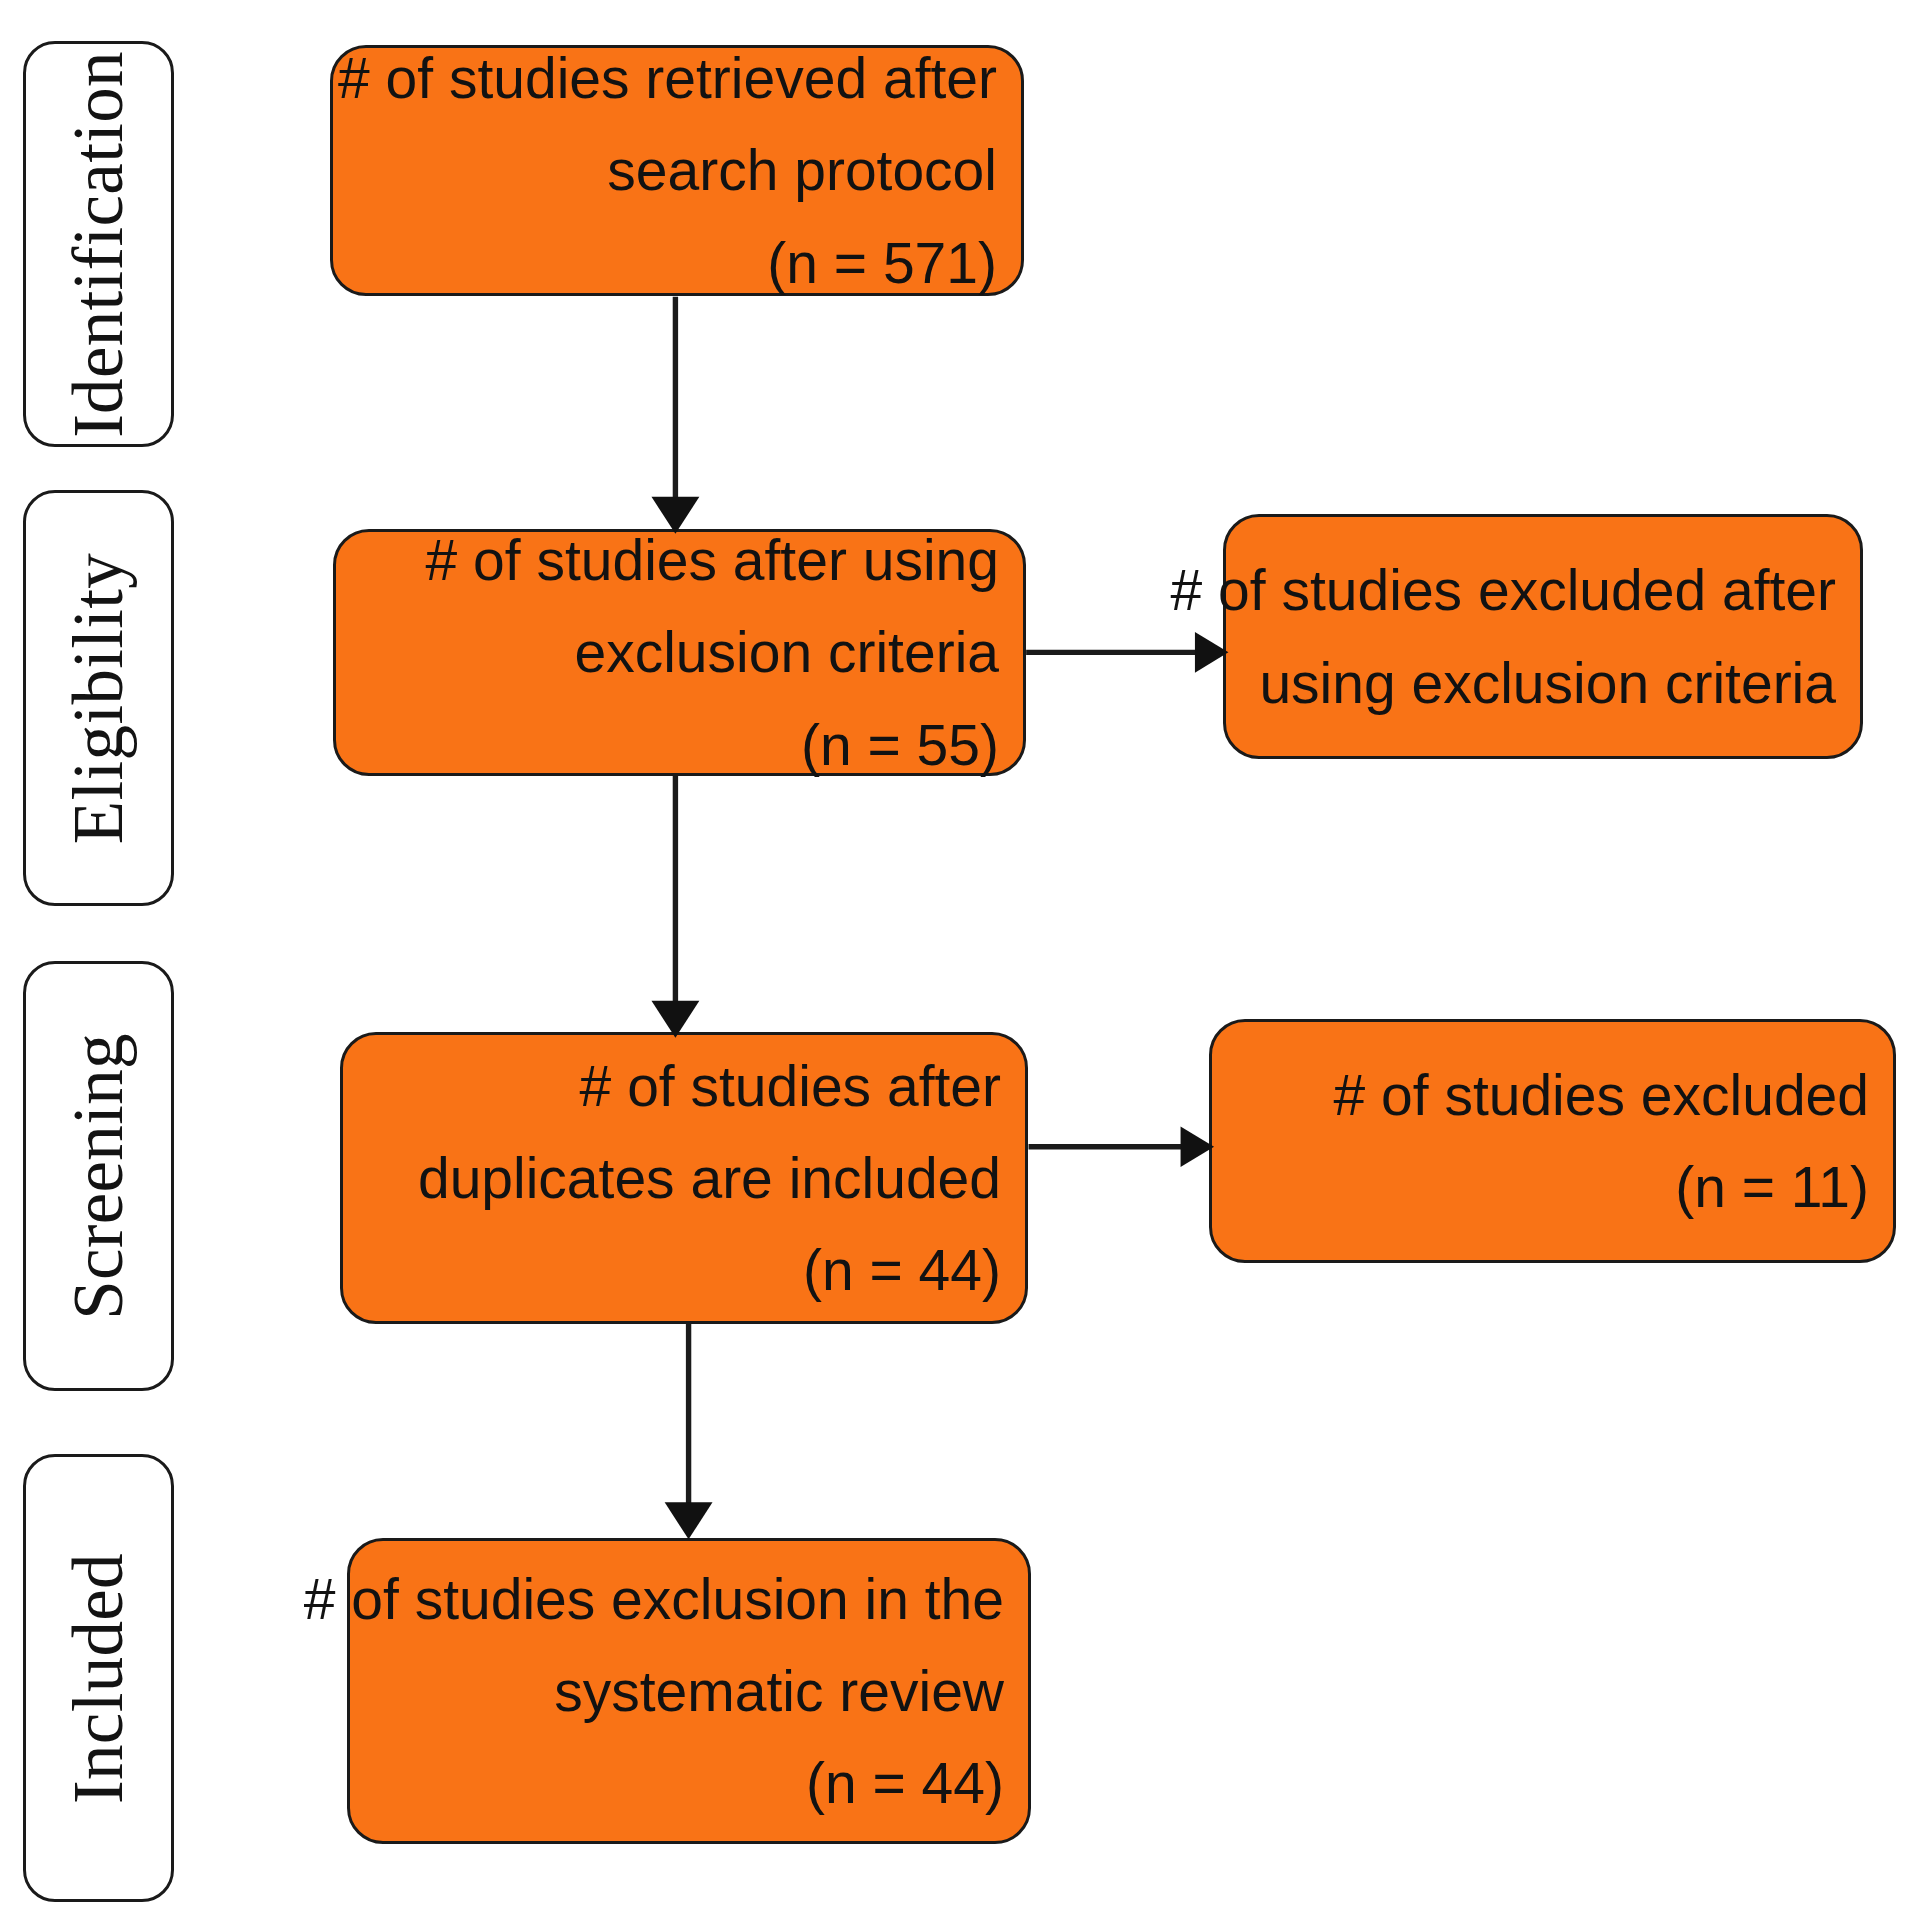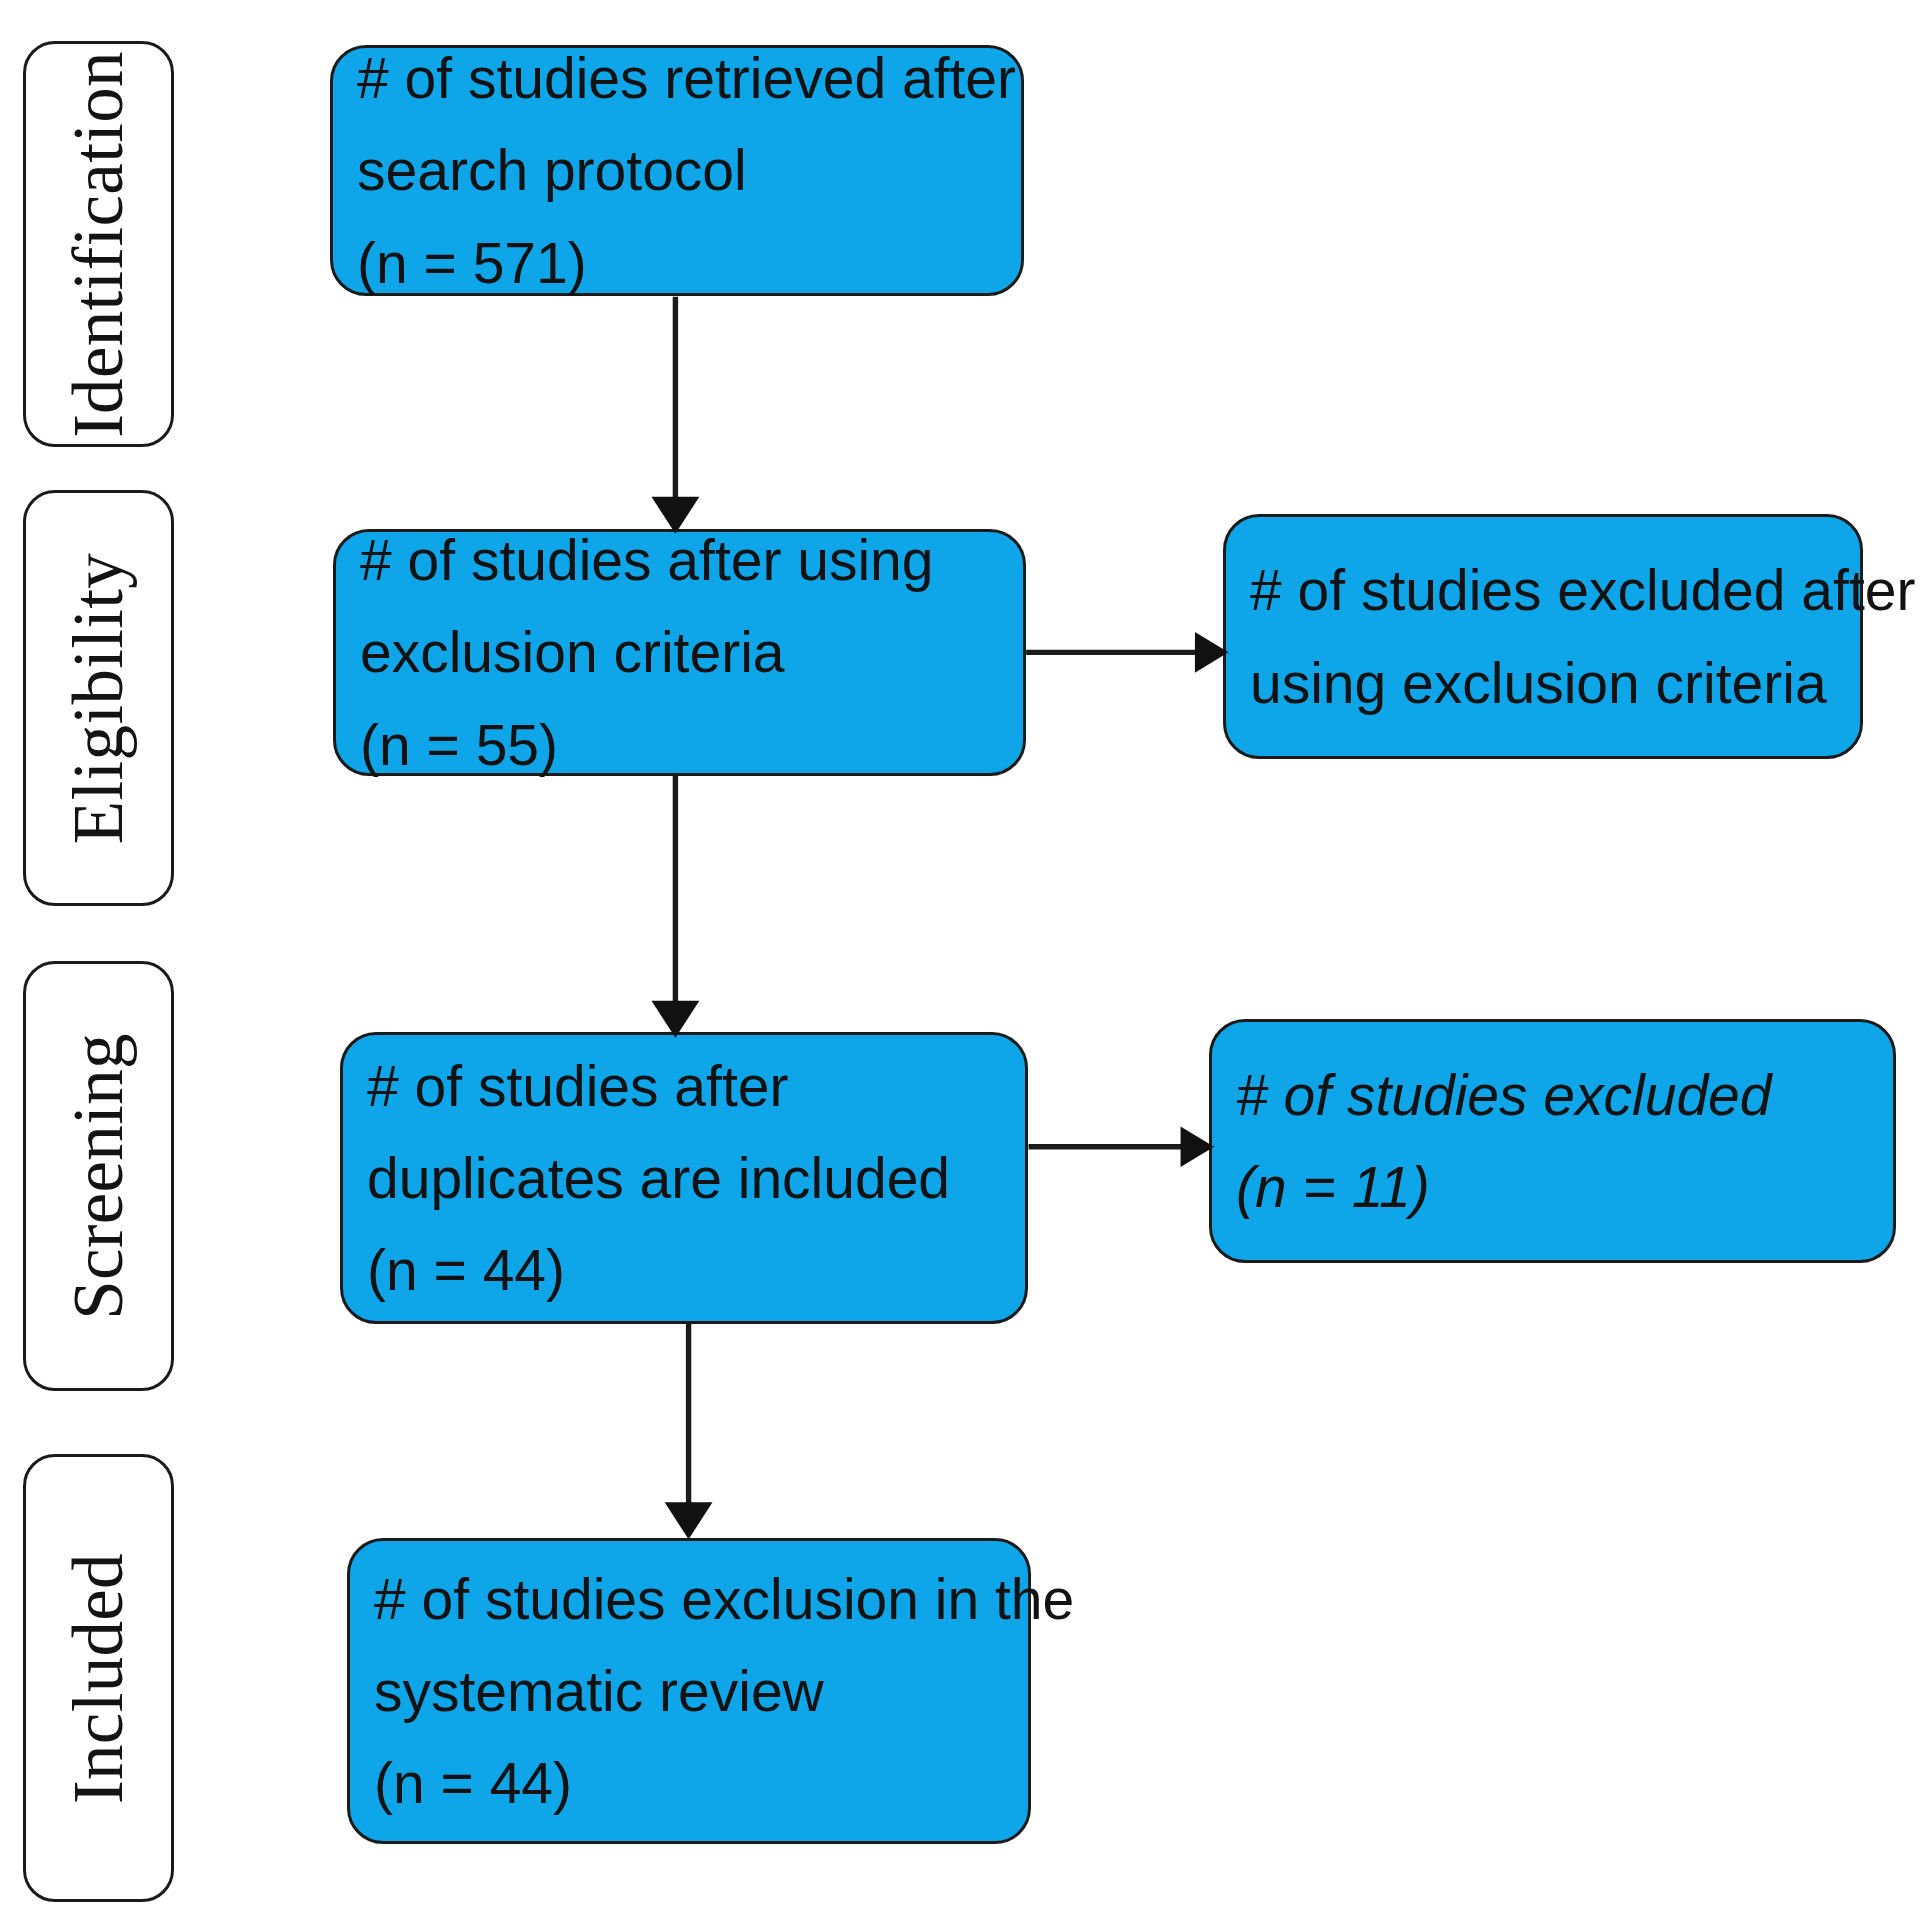--- a/index.html
+++ b/index.html
@@ -48,41 +48,41 @@
   #stage-eligibility    { left: 23px;  top: 490px;  width: 151px; height: 416px; }
   #stage-screening      { left: 23px;  top: 961px; width: 151px; height: 430px; }
   #stage-included       { left: 23px;  top: 1454px; width: 151px; height: 448px; }
 
   
   .flow-box {
     position: absolute;
     box-sizing: border-box;
     border: 3.6px solid #1a1a1a;
     border-radius: 36px;
-    background: #0ea5e9;
+    background: #f97316;
     display: flex;
     flex-direction: column;
-    align-items: flex-start;
+    align-items: flex-end;
     justify-content: center;
     padding: 6px 24px;
   }
   .flow-line {
     font-family: "Liberation Sans", "DejaVu Sans", sans-serif;
     font-size: 57px;
     line-height: 1.62;
     color: #121212;
     text-align: center;
     white-space: nowrap;
   }
 
   #box-retrieved  { left: 330px;  top: 45px;   width: 694px; height: 251px; }
   #box-after-excl { left: 333px;  top: 529px;  width: 693px; height: 247px; }
   #box-excluded-after { left: 1223px; top: 514px; width: 640px; height: 245px; }
   #box-after-dup  { left: 340px;  top: 1032px; width: 688px; height: 292px; }
-  #box-excluded   { left: 1209px; top: 1019px; width: 687px; height: 244px; font-style: italic; }
+  #box-excluded   { left: 1209px; top: 1019px; width: 687px; height: 244px; }
   #box-included   { left: 347px;  top: 1538px; width: 684px; height: 306px; }
 
   
   .connector-svg {
     position: absolute;
     left: 0;
     top: 0;
     width: 1923px;
     height: 1926px;
     pointer-events: none;

